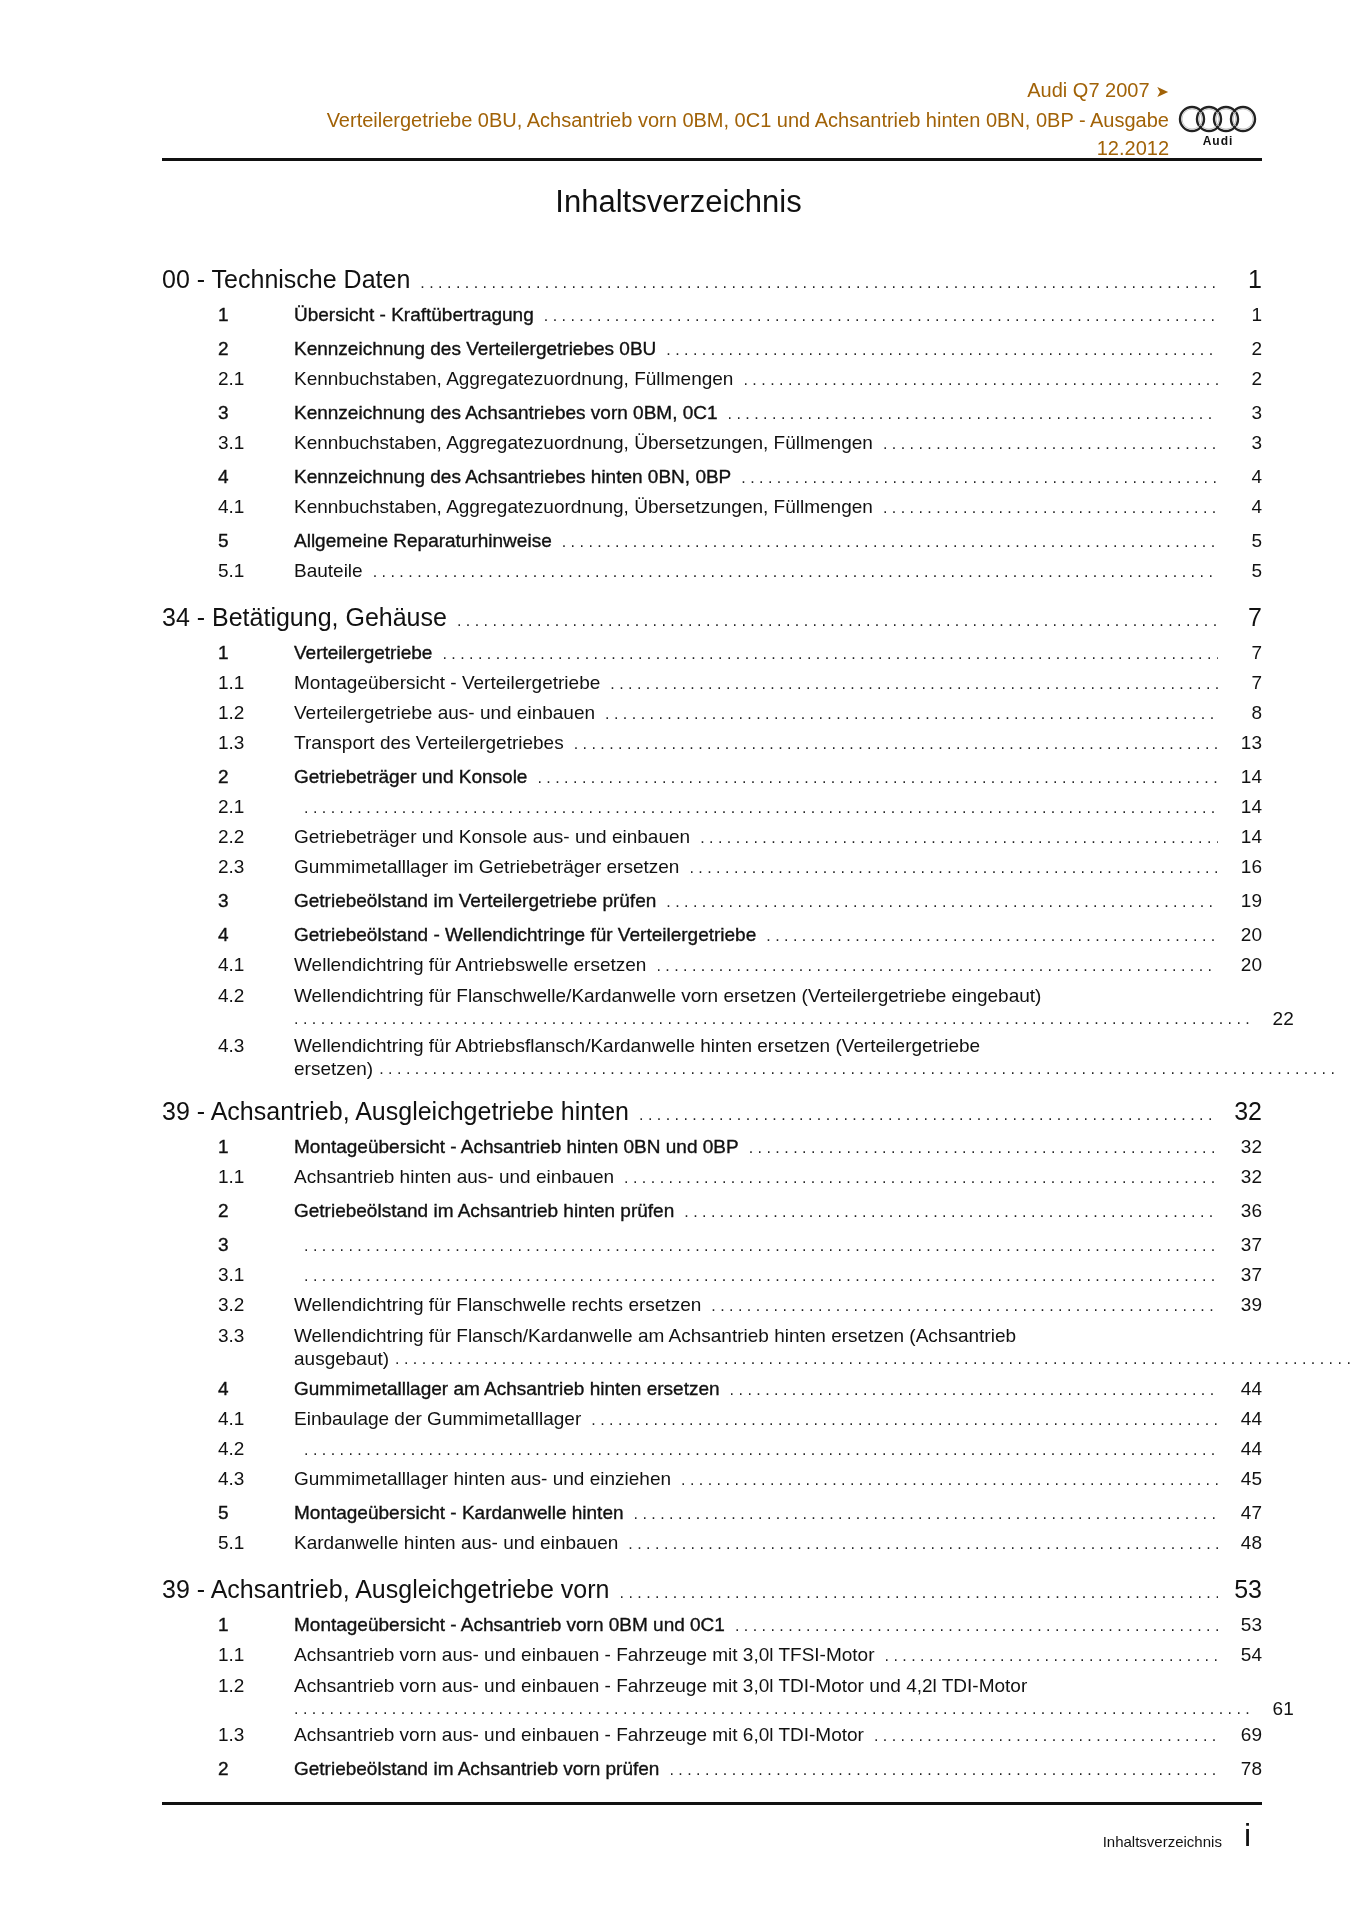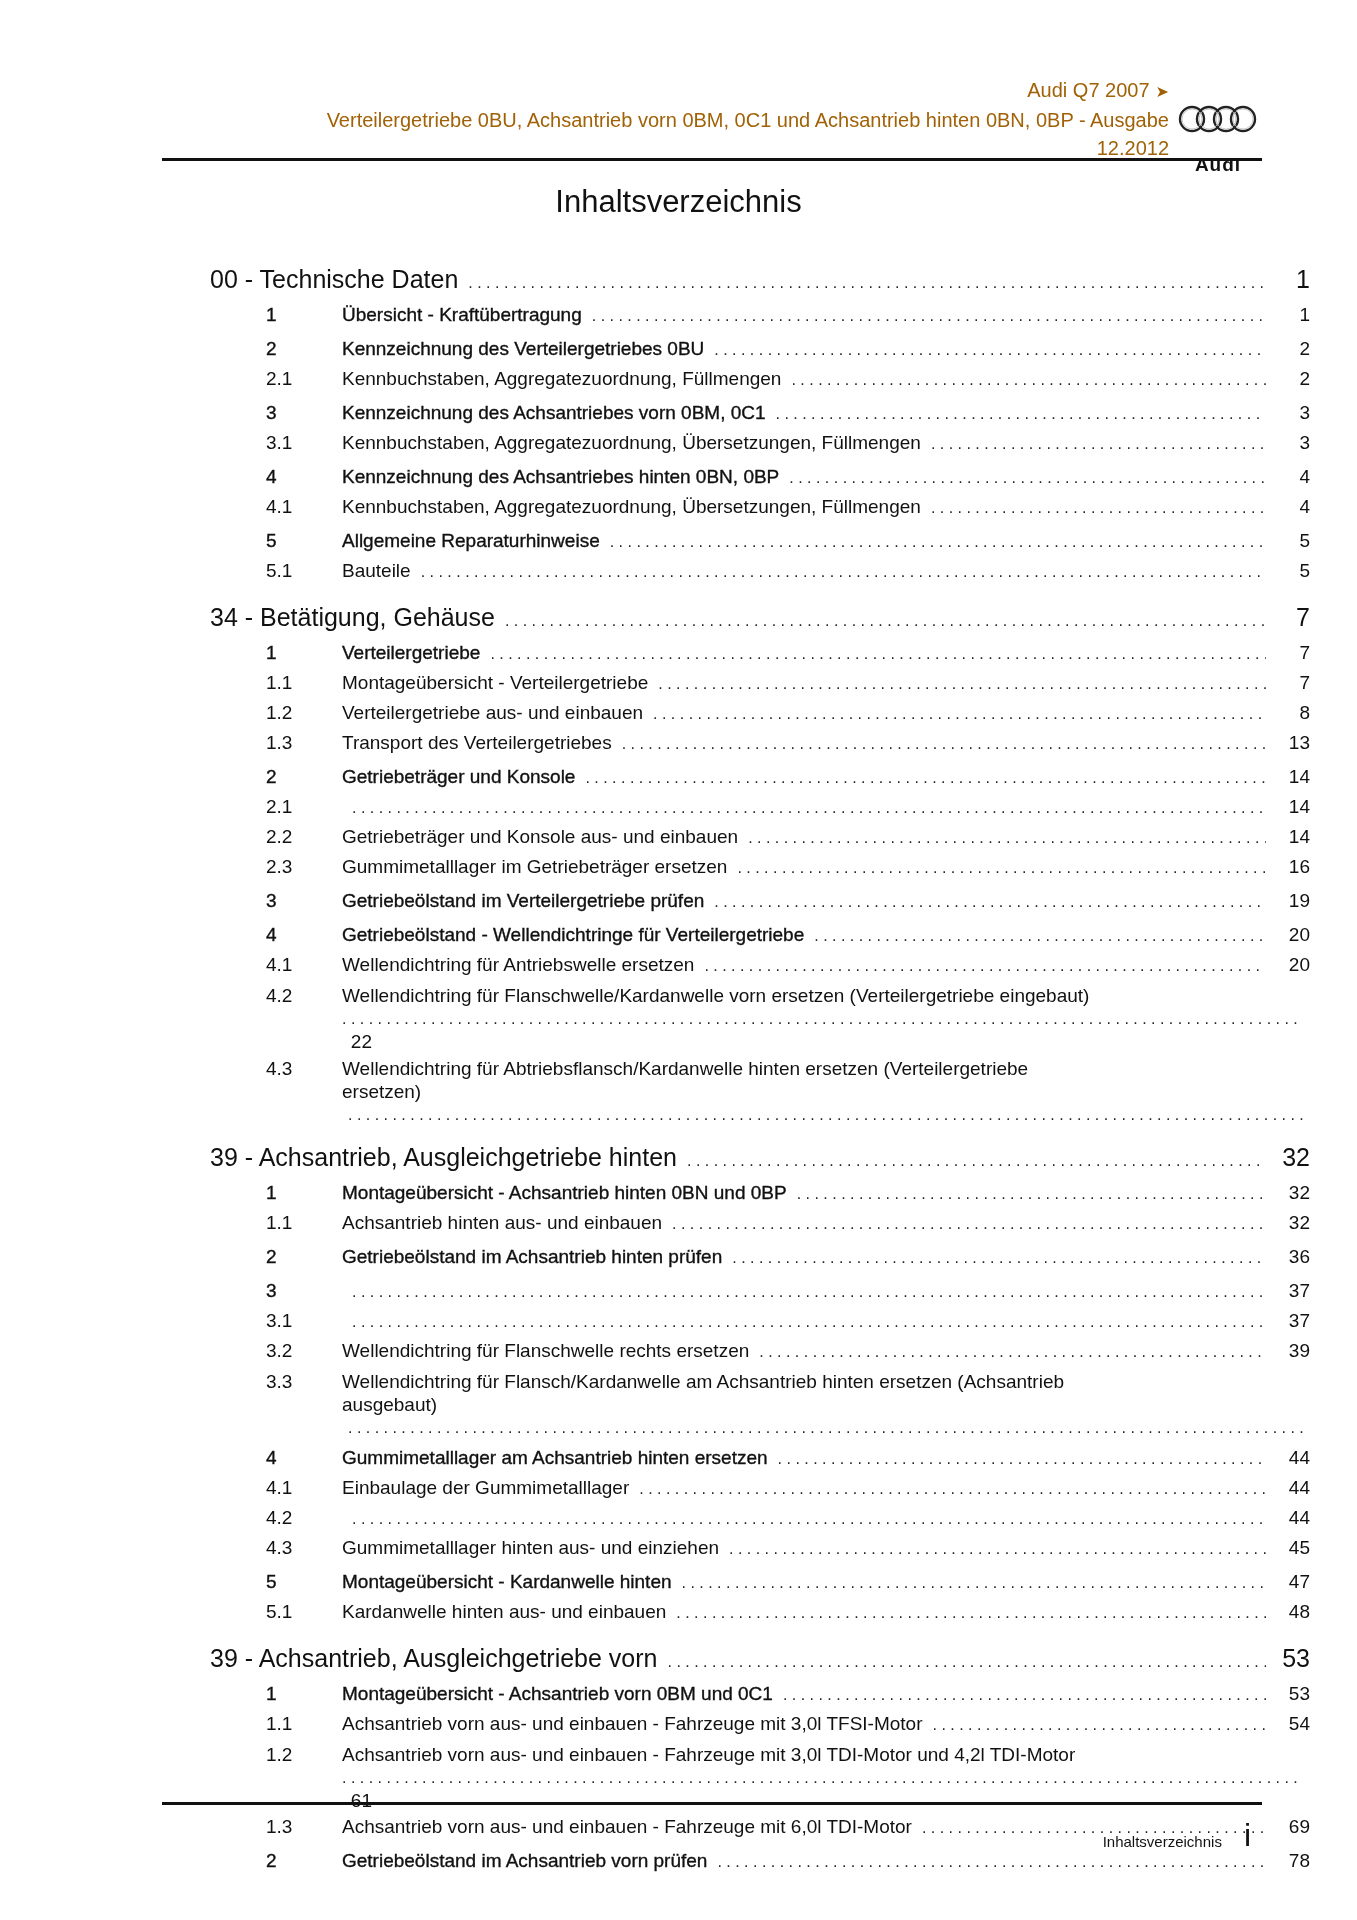--- a/index.html
+++ b/index.html
@@ -3,42 +3,42 @@
 <meta charset="utf-8">
 <style>
   html, body { margin: 0; padding: 0; background: #ffffff; }
   body { width: 1357px; height: 1920px; position: relative; overflow: hidden;
          font-family: "Liberation Sans", sans-serif; color: #111; }
   .header { position: absolute; right: 188px; top: 76px; text-align: right;
             font-size: 20px; line-height: 28px; color: #a16207; }
   .header .arrow { font-size: 16px; margin-left: 6px; }
   .logo { position: absolute; left: 1177px; top: 104px; width: 82px; height: 56px; }
   .logo svg { display: block; }
-  .logo .brand { font-weight: bold; font-size: 19px; text-align: center; letter-spacing: 1px; margin-top: 20px; }
+  .logo .brand { font-weight: bold; font-size: 12px; text-align: center; letter-spacing: 1px; margin-top: 0; }
   .rule-top { position: absolute; left: 162px; width: 1100px; top: 158px; height: 3px; background: #111; }
   .title { position: absolute; left: 0; width: 1357px; top: 184px; text-align: center;
            font-size: 31px; color: #111; }
-  .toc { position: absolute; left: 162px; top: 262px; width: 1100px; margin-left: 48px; }
+  .toc { position: absolute; left: 162px; top: 262px; width: 1100px; }
   .sec { display: flex; align-items: baseline; font-size: 25px; height: 34px; line-height: 34px; }
   .sec.first { margin-top: 0; }
   .sec { margin-top: 14px; }
   .row { display: flex; align-items: baseline; font-size: 19px; height: 30px; line-height: 30px; }
   .row.bold { margin-top: 4px; }
   .row .num { width: 76px; padding-left: 56px; flex: none; }
   .row .txt { flex: none; max-width: 900px; }
   .row.bold .txt, .row.bold .num { -webkit-text-stroke: 0.35px #111; }
   .leader { flex: 1; overflow: hidden; white-space: nowrap; margin: 0 14px 0 10px;
             letter-spacing: 4px; color: #222; font-size: 16px; }
   .leader::after { content: ". . . . . . . . . . . . . . . . . . . . . . . . . . . . . . . . . . . . . . . . . . . . . . . . . . . . . . . . . . . . . . . . . . . . . . . . . . . . . . . . . . . . . . . . . . . . . . . . . . . . . . . . . . . ."; letter-spacing: 0; }
   .pg { flex: none; min-width: 30px; text-align: right; }
   .sec .pg { font-size: 25px; }
   .wrap { display: flex; font-size: 19px; line-height: 23px; margin-top: 4px; }
   .wrap .num { width: 76px; padding-left: 56px; flex: none; }
   .wrap .body { flex: 1; }
-  .wrap .line2 { display: flex; align-items: flex-start; flex-direction: column; }
+  .wrap .line2 { display: flex; align-items: center; }
   .wrap .line2 .leader { margin-left: 6px; }
   .rule-bottom { position: absolute; left: 162px; width: 1100px; top: 1802px; height: 3px; background: #111; }
   .footer { position: absolute; right: 106px; top: 1820px; display: flex; align-items: flex-end; }
   .footer .lbl { font-size: 15px; margin-right: 22px; }
   .footer .roman { font-size: 32px; line-height: 30px; }
 </style>
 </head>
 <body>
 
 <div class="header">

